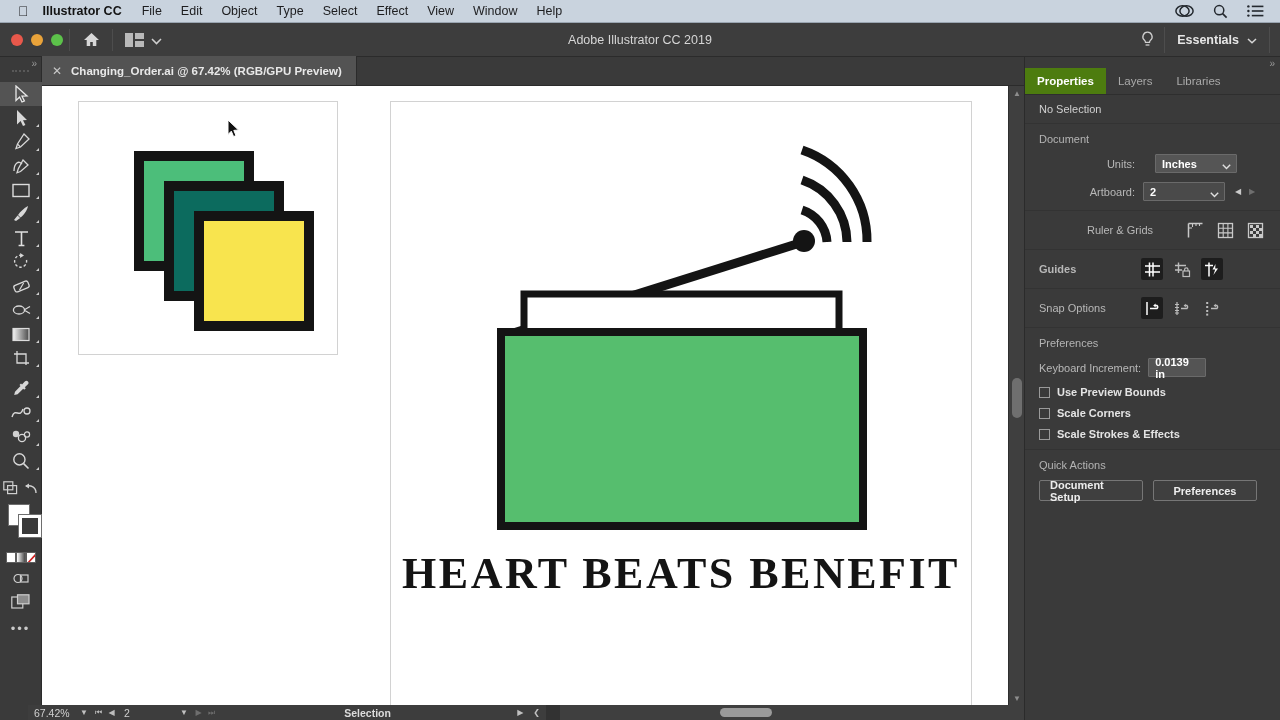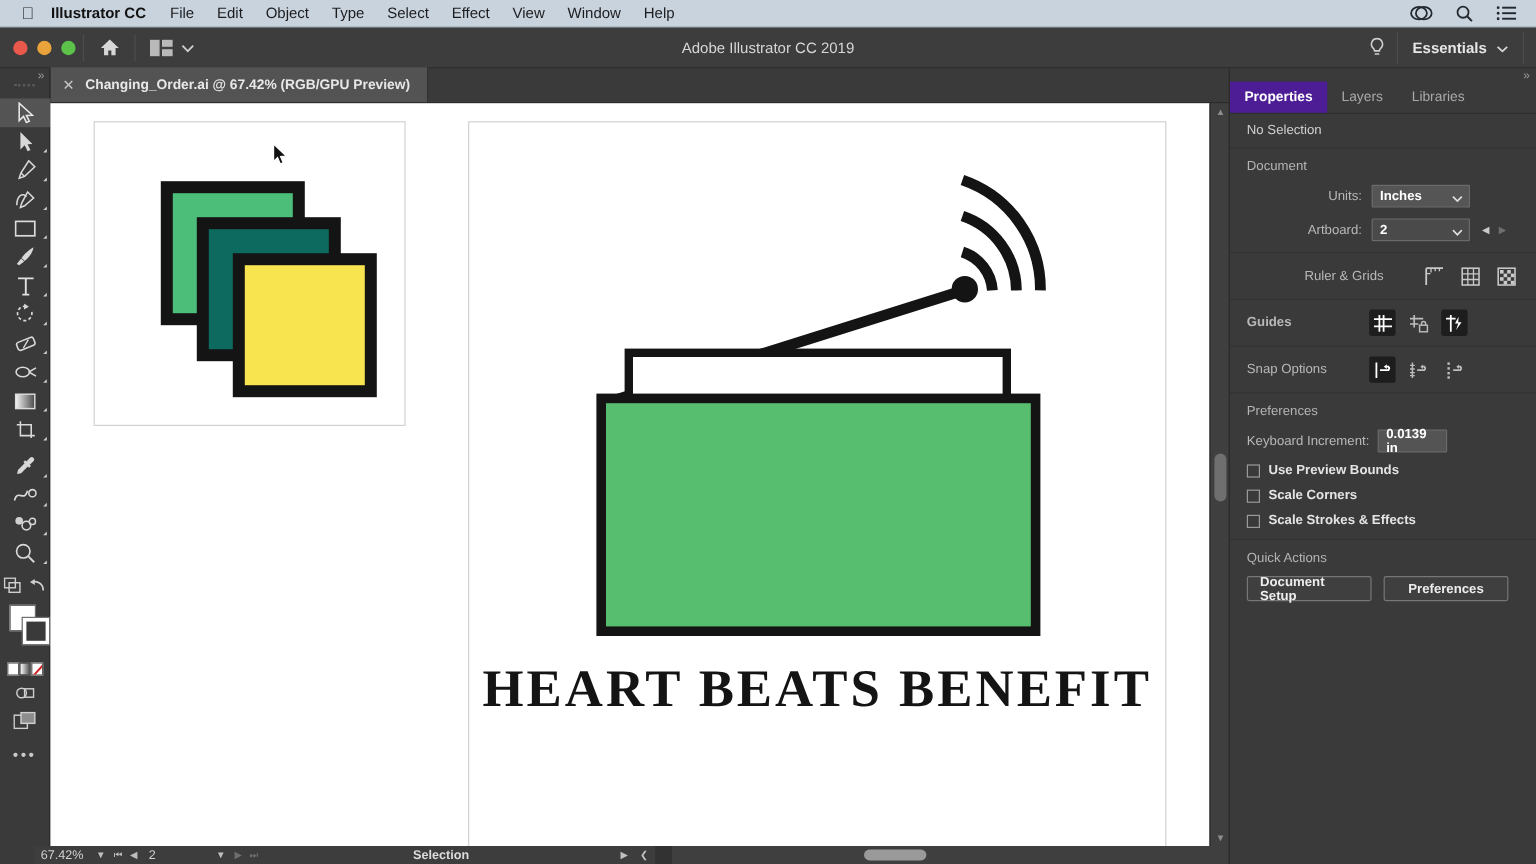--- a/index.html
+++ b/index.html
@@ -157,21 +157,21 @@
   .panel {
     position: absolute; top: 57px; left: 1024px; width: 256px; height: 663px;
     background: #3a3a3a; border-left: 1px solid #2b2b2b;
   }
   .panel .dd { text-align: right; color: #9a9a9a; font-size: 10px; padding: 1px 6px 0 0; letter-spacing:-1px;}
   .ptabs { display: flex; align-items: flex-end; height: 26px; border-bottom: 1px solid #2e2e2e; }
   .ptab {
     height: 26px; padding: 0 12px; display: flex; align-items: center;
     font-size: 11.5px; color: #a9a9a9;
   }
-  .ptab.active { background: #4c1d95; color: #ffffff; font-weight: bold; }
+  .ptab.active { background: #4d7c0f; color: #ffffff; font-weight: bold; }
   .psec { padding: 9px 14px 9px 14px; border-bottom: 1px solid #333333; }
   .psec.nb { border-bottom: none; }
   .sectitle { font-size: 11px; color: #b4b4b4; }
   .row { display: flex; align-items: center; margin-top: 9px; }
   .lbl { font-size: 11px; color: #b8b8b8; text-align: right; }
   .select {
     position: relative; height: 19px; background: #555555; border: 1px solid #6a6a6a;
     display: flex; align-items: center; padding: 0 18px 0 6px;
     font-size: 11px; font-weight: bold; color: #ffffff; border-radius: 1px;
   }
@@ -545,21 +545,21 @@
 
     <div class="psec" style="padding-top:8px; padding-bottom:8px;">
       <div class="sectitle" style="color:#d0d0d0;">No Selection</div>
     </div>
 
     <div class="psec">
       <div class="sectitle">Document</div>
 
       <div class="row">
         <span class="lbl" style="width:96px;">Units:</span>
-        <div class="select" style="width:82px; margin-left:8px;">
+        <div class="select" style="width:82px; margin-left:20px;">
           <span>Inches</span>
           <span class="cv">
             <svg width="9" height="6" viewBox="0 0 9 6">
                 <path d="M0.8 0.8 L4.5 4.6 L8.2 0.8" fill="none" stroke="#e0e0e0" stroke-width="1.4"></path>
               </svg>
           </span>
         </div>
       </div>
 
       <div class="row">

